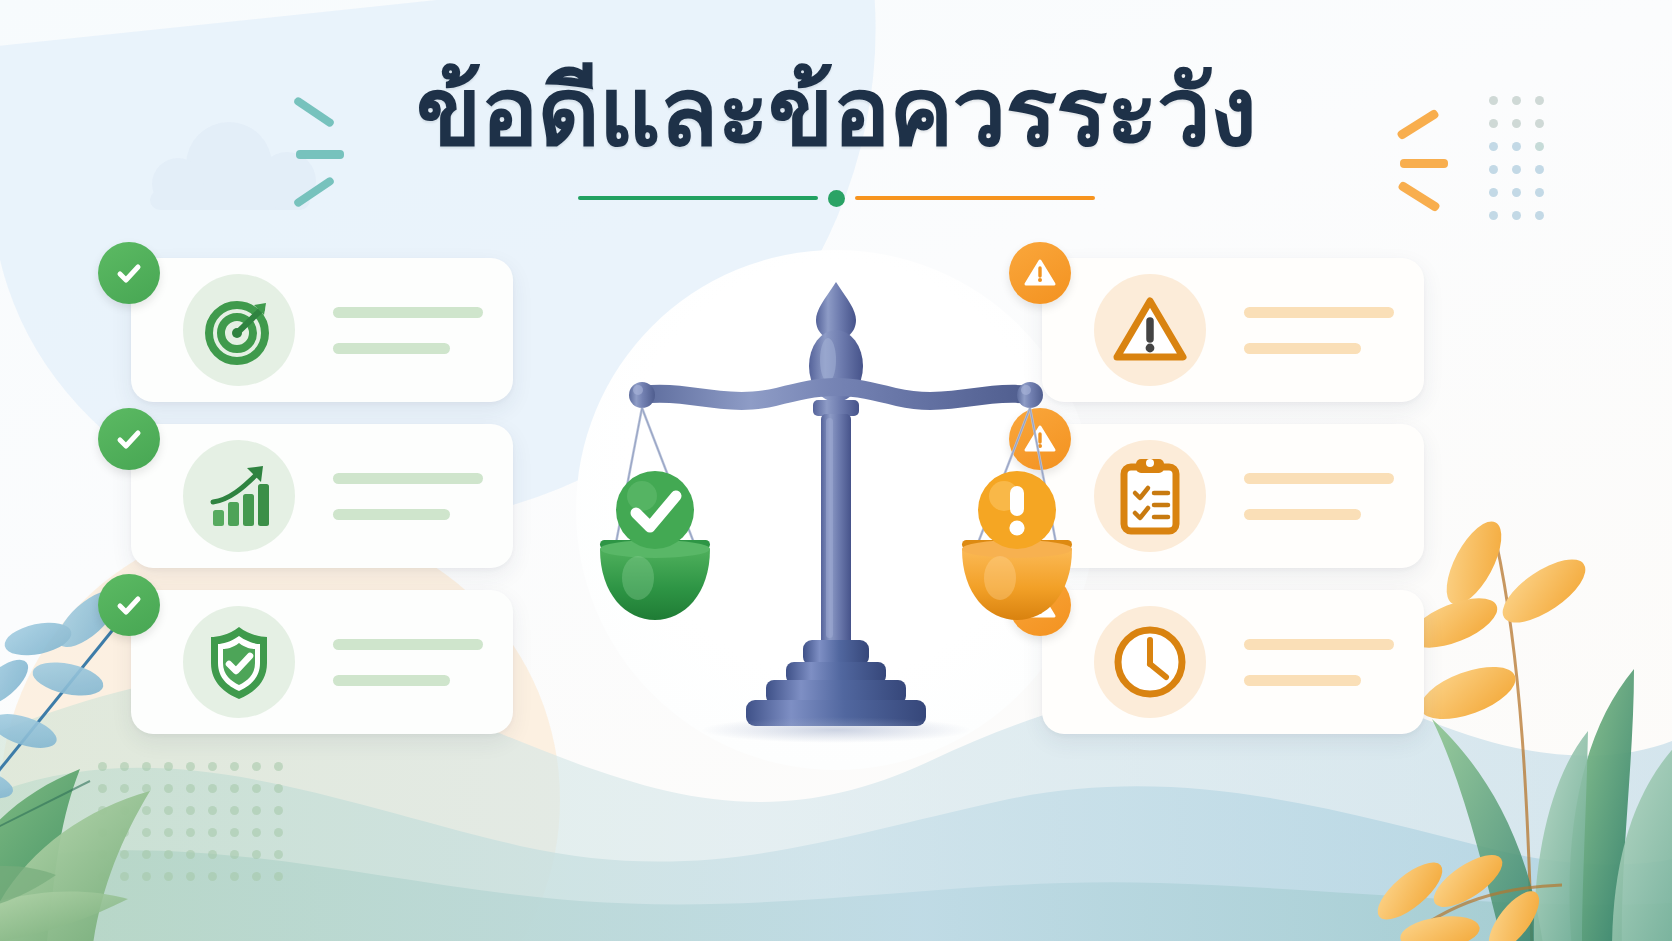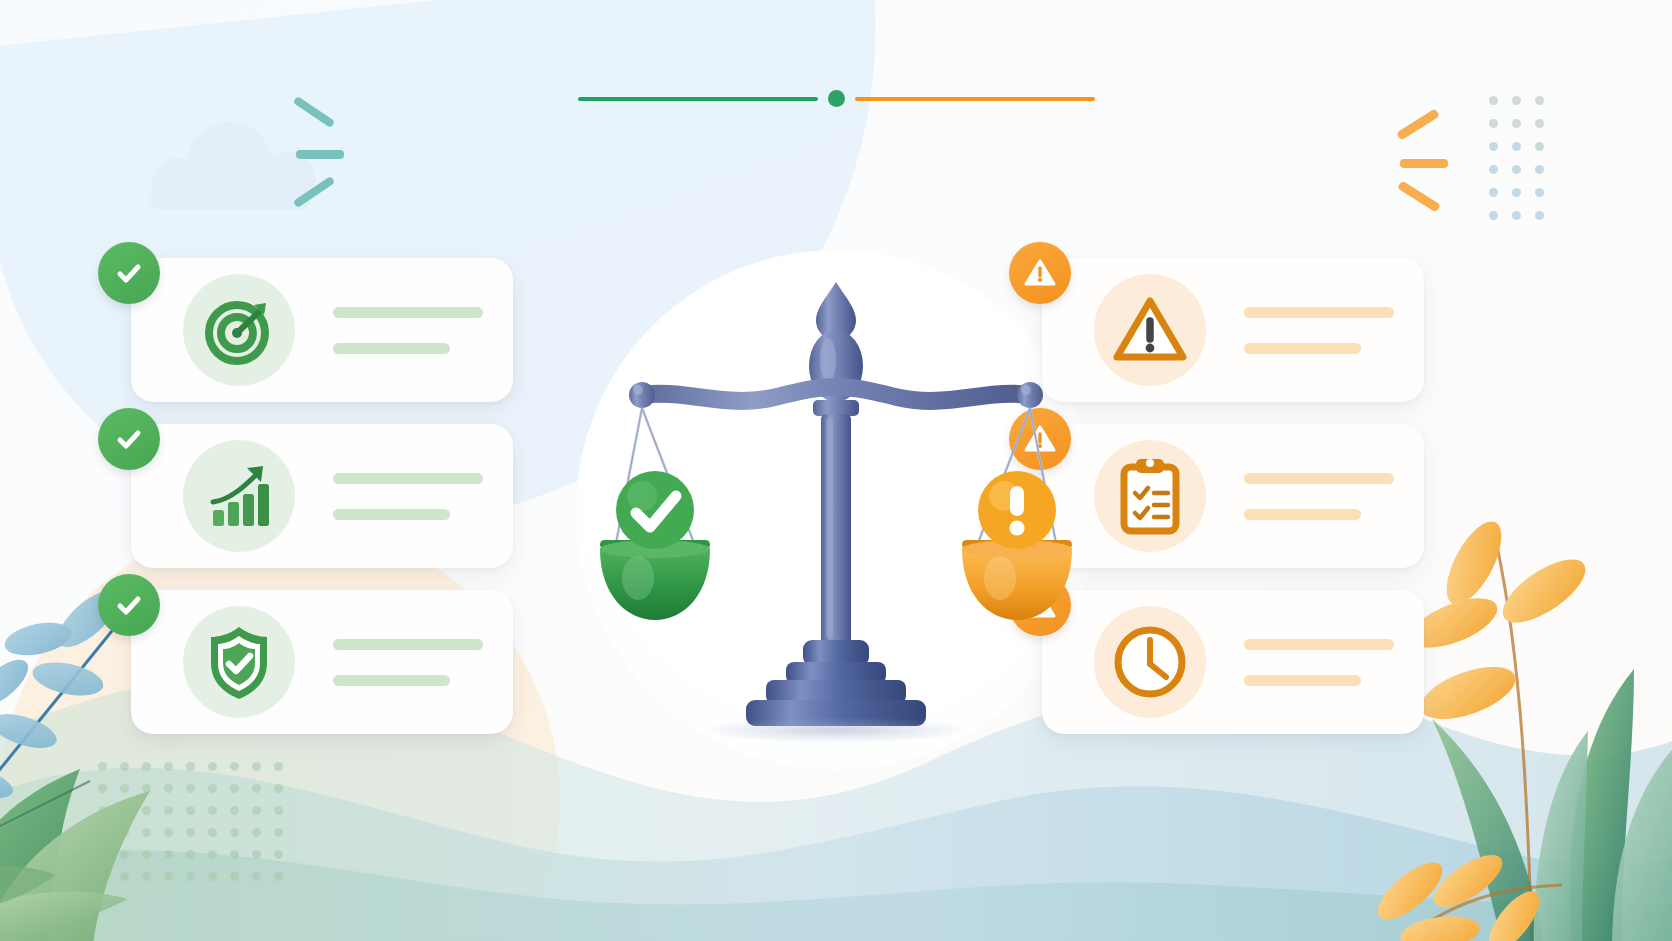--- a/index.html
+++ b/index.html
@@ -292,20 +292,21 @@
       <g fill="url(#rfA)">
         <ellipse cx="128" cy="410" rx="40" ry="16" transform="rotate(-40 128 410)"></ellipse>
         <ellipse cx="186" cy="400" rx="40" ry="16" transform="rotate(-34 186 400)"></ellipse>
         <ellipse cx="158" cy="452" rx="40" ry="16" transform="rotate(-8 158 452)"></ellipse>
         <ellipse cx="232" cy="440" rx="36" ry="15" transform="rotate(-52 232 440)"></ellipse>
       </g>
     </svg>
   </div>
 
   <div class="header">
+    <h1 class="title">ข้อดีและข้อควรระวัง</h1>
     <div class="divider">
       <div class="ln green"></div>
       <div class="dot"></div>
       <div class="ln orange"></div>
     </div>
   </div>
 
   <div class="col left">
 
     <div class="card">

